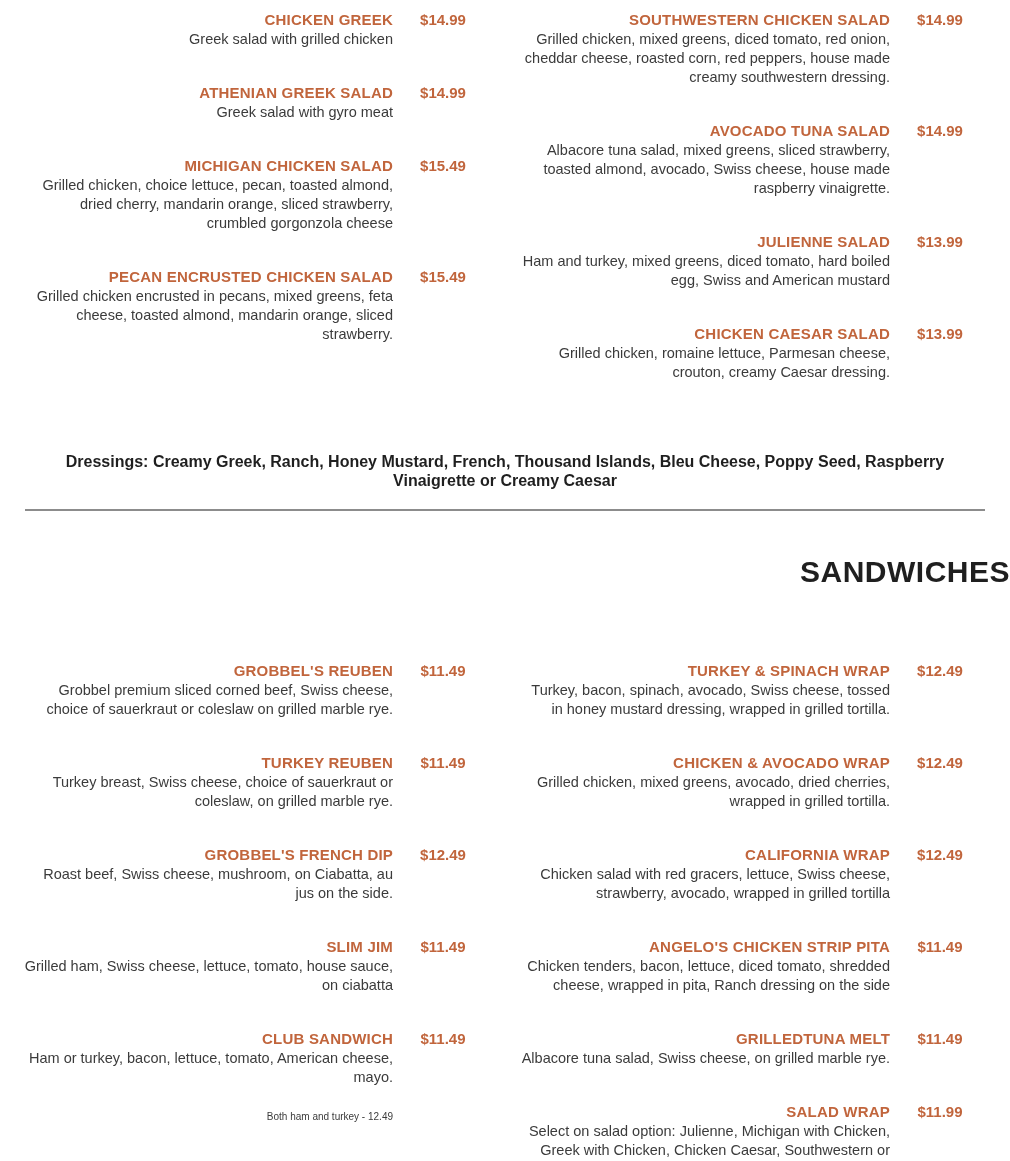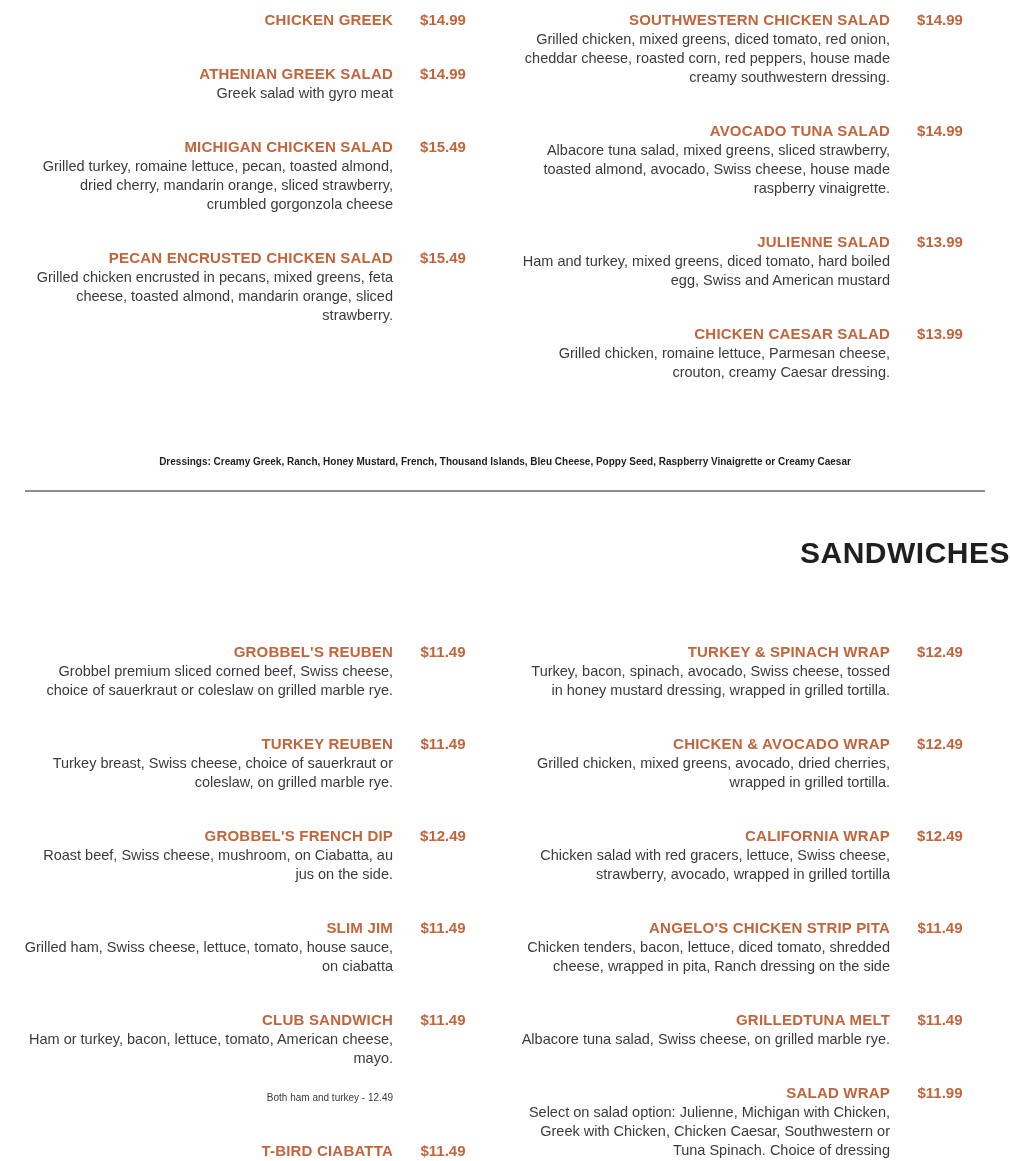--- a/index.html
+++ b/index.html
@@ -70,21 +70,21 @@
     font-weight: bold;
     color: var(--accent);
     text-align: center;
     white-space: nowrap;
   }
 
   .dressings {
     margin: 36px 0 0;
     padding: 0 32px;
     text-align: center;
-    font-size: 10px;
+    font-size: 16px;
     line-height: 19px;
     font-weight: bold;
     color: var(--heading);
   }
   .divider {
     border: none;
     height: 2px;
     background: var(--divider);
     margin: 19px 25px 0;
   }
@@ -102,36 +102,37 @@
 </head>
 <body>
 
 <div class="page">
 
   <section class="menu-grid">
     <div class="menu-col">
         <div class="menu-item">
       <div class="item-text">
         <h3 class="item-title">CHICKEN GREEK</h3>
+        <p class="item-desc">Greek salad with grilled chicken</p>
 
       </div>
       <div class="item-price">$14.99</div>
         </div>
         <div class="menu-item">
       <div class="item-text">
         <h3 class="item-title">ATHENIAN GREEK SALAD</h3>
         <p class="item-desc">Greek salad with gyro meat</p>
 
       </div>
       <div class="item-price">$14.99</div>
         </div>
         <div class="menu-item">
       <div class="item-text">
         <h3 class="item-title">MICHIGAN CHICKEN SALAD</h3>
-        <p class="item-desc">Grilled turkey, romaine lettuce, pecan, toasted almond, dried cherry, mandarin orange, sliced strawberry, crumbled gorgonzola cheese</p>
+        <p class="item-desc">Grilled chicken, choice lettuce, pecan, toasted almond, dried cherry, mandarin orange, sliced strawberry, crumbled gorgonzola cheese</p>
 
       </div>
       <div class="item-price">$15.49</div>
         </div>
         <div class="menu-item">
       <div class="item-text">
         <h3 class="item-title">PECAN ENCRUSTED CHICKEN SALAD</h3>
         <p class="item-desc">Grilled chicken encrusted in pecans, mixed greens, feta cheese, toasted almond, mandarin orange, sliced strawberry.</p>
 
       </div>

